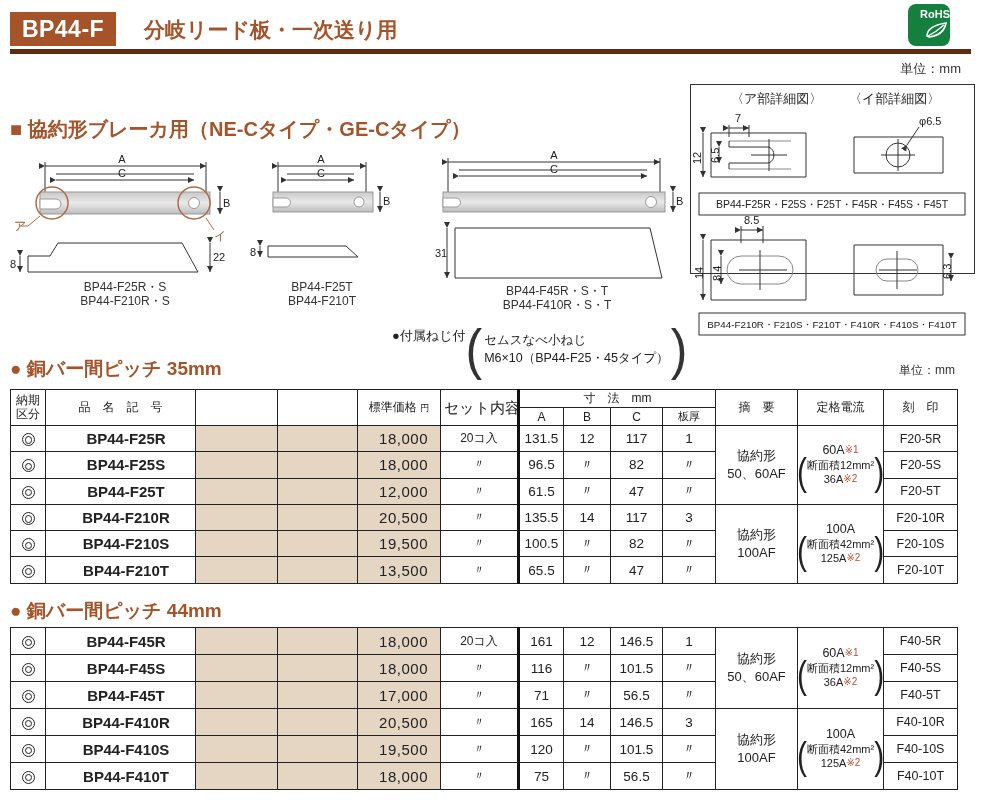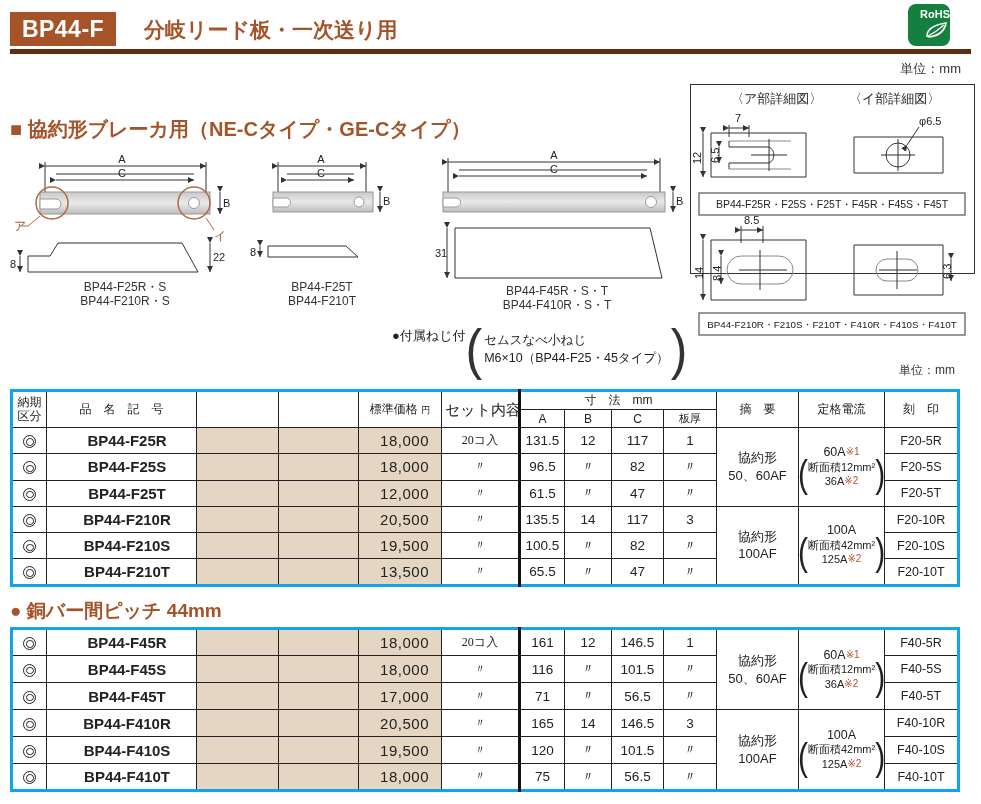--- a/index.html
+++ b/index.html
@@ -36,29 +36,29 @@
   .screw-note .bullet-txt { margin-top:-26px; font-size:13px; }
   .big-paren { font-size:50px; font-weight:100; color:#333; transform:scaleY(1.1); line-height:1; }
   .screw-lines { display:flex; flex-direction:column; font-size:12.5px; line-height:1.45; padding:0 2px; }
 
   
   .tbl-heading { position:absolute; left:10px; font-size:19px; font-weight:bold; color:#a5542a; }
   .unit-table { position:absolute; right:26px; top:362px; font-size:12px; color:#333; }
 
   
   table.spec { position:absolute; left:10px; border-collapse:collapse; table-layout:fixed; width:947px;
-    border:3px solid #0ea5e9; font-size:13px; }
+    border:1px solid #0ea5e9; font-size:13px; }
   table.spec td, table.spec th { border:1px solid #222; padding:0 3px; text-align:center; vertical-align:middle;
     overflow:hidden; white-space:nowrap; font-weight:normal; }
   table.spec th { font-size:12px; color:#222; background:#fff; }
   .thick-right { border-right:3px solid #111 !important; }
   .beige { background:#e5d6c3; }
   .c-name { text-align:center; font-weight:bold !important; font-size:15px; padding-left:14px !important; }
   .c-price { text-align:right !important; font-size:15px; padding-right:12px !important; letter-spacing:0.5px; }
-  .c-set { font-size:12px;font-family:Liberation Serif, serif; }
+  .c-set { font-size:12px; }
   .c-dim { font-size:13.5px; }
   .c-stamp { font-size:12.5px; }
   .c-remark { font-size:13px; line-height:1.35; }
   .hdr-small { font-size:10.5px; line-height:1.15; }
   .hdr-unit { font-size:9px; }
   tr.h1 { height:18px; } tr.h2 { height:18px; }
   .t1 tbody tr { height:26.3px; }
   .t2 tbody tr { height:27px; }
   .dcirc { display:inline-block; width:13px; height:13px; border:1.5px solid #222; border-radius:50%; position:relative; vertical-align:middle; }
   .dcirc::after { content:""; position:absolute; left:2.2px; top:2.2px; width:5.5px; height:5.5px; border:1.5px solid #222; border-radius:50%; }
@@ -222,20 +222,21 @@
   <div class="screw-note">
     <span class="bullet-txt">●付属ねじ付</span>
     <span class="big-paren">(</span>
     <span class="screw-lines">
       <span>セムスなべ小ねじ</span>
       <span>M6×10（BP44-F25・45タイプ）</span>
     </span>
     <span class="big-paren">)</span>
   </div>
 
+  <div class="tbl-heading" style="top:356px;">● 銅バー間ピッチ 35mm</div>
   <div class="unit-table">単位：mm</div>
 
   <table class="spec t1" style="top:389px;">
     <colgroup>
       <col style="width:35px">
         <col style="width:150px">
         <col style="width:82px">
         <col style="width:80px">
       <col style="width:83px">
         <col style="width:78px">

